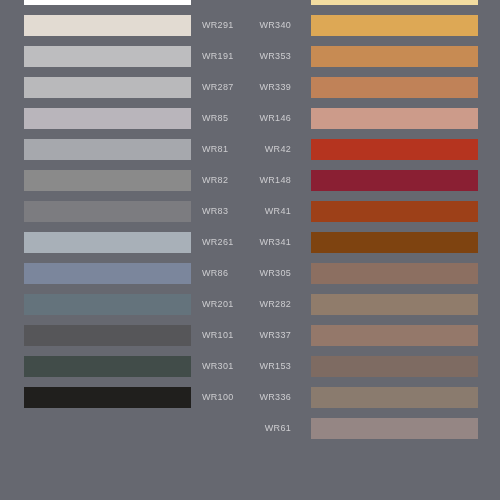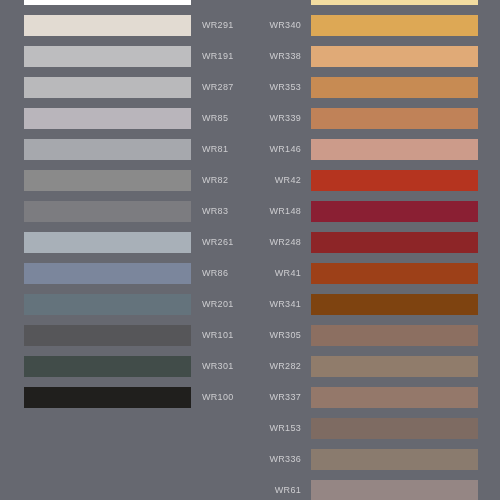--- a/index.html
+++ b/index.html
@@ -60,21 +60,21 @@
     color: #cdcdd0;
     letter-spacing: 0.3px;
     white-space: nowrap;
     line-height: 21px;
   }
   #column-left .swatch-label {
     margin-left: 11px;
     text-align: left;
   }
   #column-right .swatch-label {
-    margin-right: 10px;
+    margin-right: 20px;
     text-align: left;
   }
 </style>
 </head>
 <body>
 
 <div id="palette-board">
   <div class="column" id="column-left">
       <div class="swatch-row">
         <div class="swatch-chip" style="background: rgb(255, 255, 255);"></div>
@@ -136,46 +136,38 @@
   <div class="column" id="column-right">
       <div class="swatch-row">
         <div class="swatch-chip" style="background: rgb(242, 220, 160);"></div>
         <div class="swatch-label"></div>
       </div>
       <div class="swatch-row">
         <div class="swatch-chip" style="background: rgb(221, 168, 85);"></div>
         <div class="swatch-label">WR340</div>
       </div>
       <div class="swatch-row">
-        <div class="swatch-chip" style="background: rgb(224, 170, 119);"></div>
-        <div class="swatch-label">WR338</div>
-      </div>
-      <div class="swatch-row">
         <div class="swatch-chip" style="background: rgb(199, 139, 83);"></div>
         <div class="swatch-label">WR353</div>
       </div>
       <div class="swatch-row">
         <div class="swatch-chip" style="background: rgb(192, 130, 88);"></div>
         <div class="swatch-label">WR339</div>
       </div>
       <div class="swatch-row">
         <div class="swatch-chip" style="background: rgb(204, 155, 138);"></div>
         <div class="swatch-label">WR146</div>
       </div>
       <div class="swatch-row">
         <div class="swatch-chip" style="background: rgb(181, 52, 31);"></div>
         <div class="swatch-label">WR42</div>
       </div>
       <div class="swatch-row">
         <div class="swatch-chip" style="background: rgb(138, 31, 51);"></div>
         <div class="swatch-label">WR148</div>
-      </div>
-      <div class="swatch-row">
-        <div class="swatch-chip" style="background: rgb(141, 37, 39);"></div>
-        <div class="swatch-label">WR248</div>
       </div>
       <div class="swatch-row">
         <div class="swatch-chip" style="background: rgb(157, 64, 24);"></div>
         <div class="swatch-label">WR41</div>
       </div>
       <div class="swatch-row">
         <div class="swatch-chip" style="background: rgb(126, 67, 16);"></div>
         <div class="swatch-label">WR341</div>
       </div>
       <div class="swatch-row">

